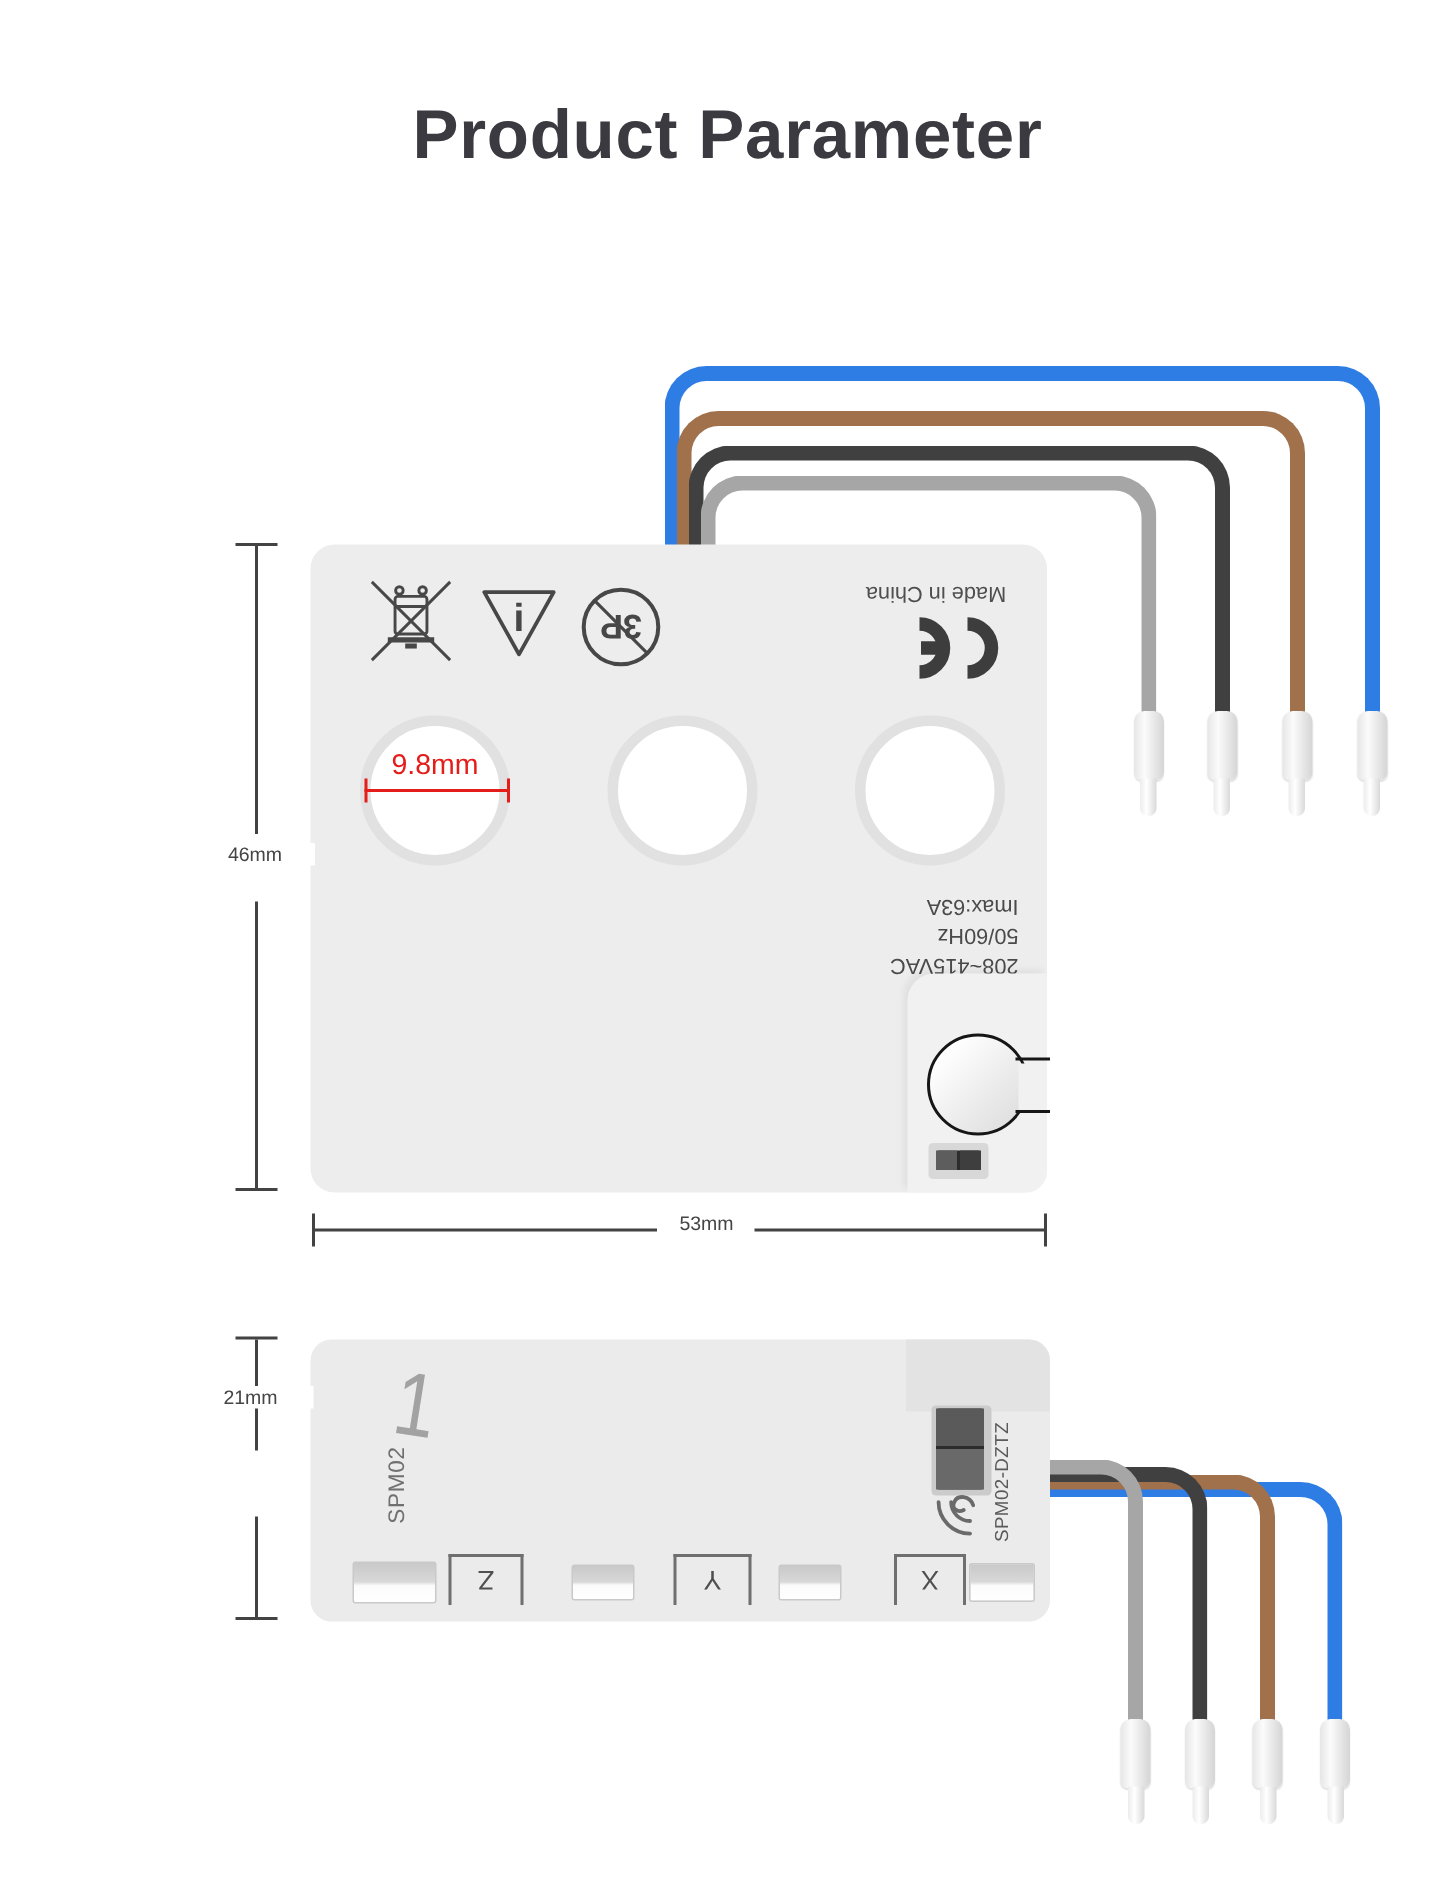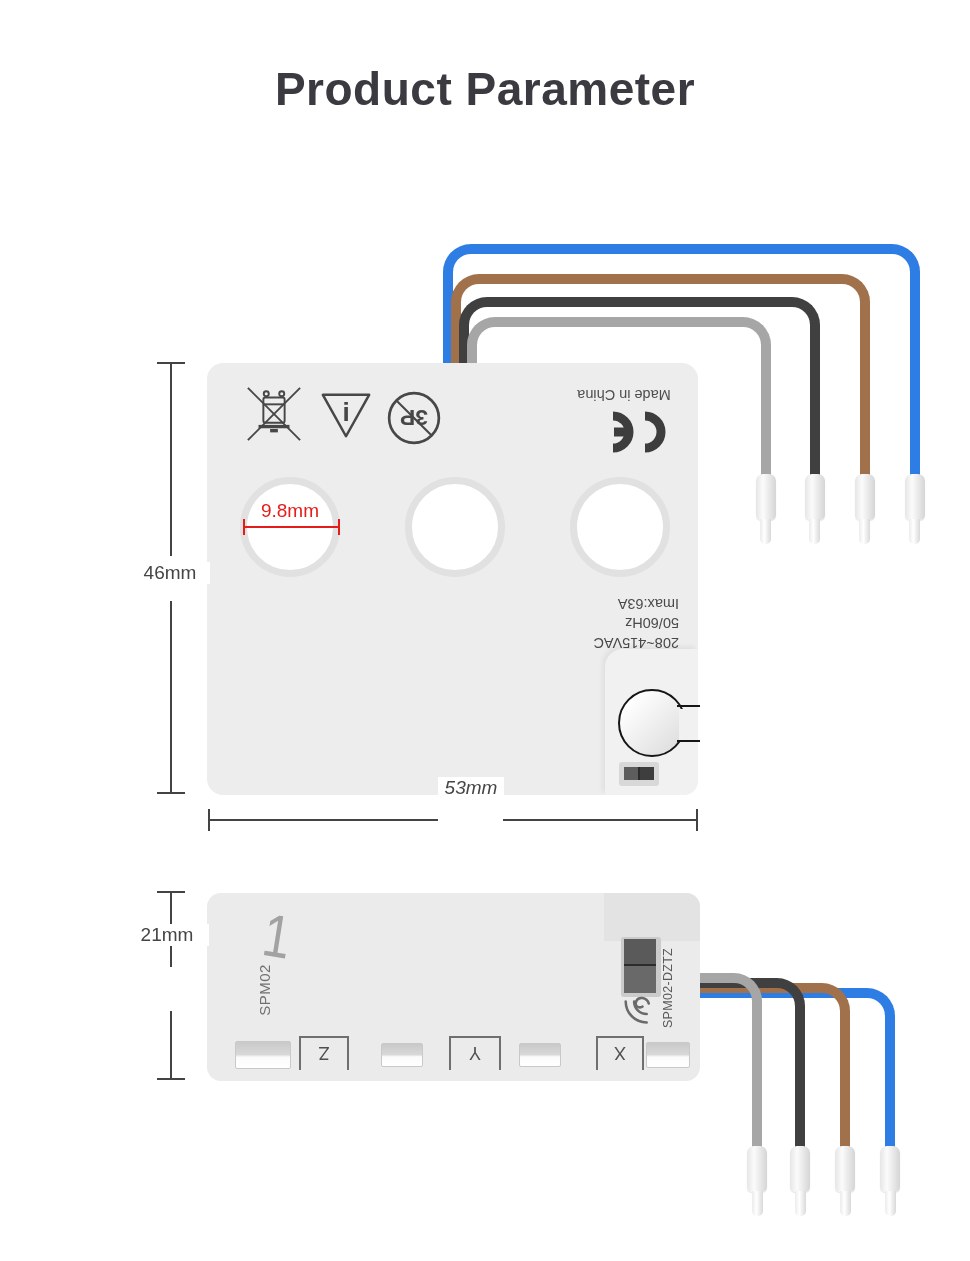--- a/index.html
+++ b/index.html
@@ -2,21 +2,21 @@
 <html><head>
 <meta charset="utf-8">
 <style>
   html,body{margin:0;padding:0;}
   body{
     width:970px;height:1261px;position:relative;overflow:hidden;
     background:#ffffff;font-family:"Liberation Sans",sans-serif;
   }
   .abs{position:absolute;}
   .dim{background:#434343;}
-  .dimtxt{color:#454545;font-size:19px;text-align:center;background:#fff;z-index:3;} .z3{z-index:3;}
+  .dimtxt{color:#454545;font-size:13px;text-align:center;background:#fff;z-index:3;} .z3{z-index:3;}
 
   
   .wire-top{position:absolute;z-index:1;border-style:solid;border-width:10px;border-bottom:none;
             border-radius:28px 28px 0 0;background:transparent;}
   .wire-bot{position:absolute;z-index:1;border-style:solid;border-width:10px 10px 0 0;
             border-radius:0 28px 0 0;background:transparent;}
   .ferrule{position:absolute;z-index:1;width:20px;height:46px;border-radius:7px 7px 5px 5px;
            background:linear-gradient(90deg,#e6e6e6,#fbfbfb 35%,#d5d5d5);box-shadow:0 1px 1px rgba(0,0,0,.12);}
   .pin{position:absolute;z-index:1;width:11px;height:25px;border-radius:0 0 5px 5px;
        background:linear-gradient(90deg,#ececec,#ffffff 40%,#d9d9d9);}
@@ -133,21 +133,21 @@
 </div>
 
 <div class="abs dim z3" style="left:157px;top:362px;width:28px;height:2px;"></div>
 <div class="abs dim z3" style="left:170px;top:364px;width:2px;height:192px;"></div>
 <div class="abs dimtxt" style="left:130px;top:562px;width:80px;">46mm</div>
 <div class="abs dim z3" style="left:170px;top:601px;width:2px;height:192px;"></div>
 <div class="abs dim z3" style="left:157px;top:792px;width:28px;height:2px;"></div>
 
 <div class="abs dim z3" style="left:208px;top:809px;width:2px;height:22px;"></div>
 <div class="abs dim z3" style="left:210px;top:819px;width:228px;height:2px;"></div>
-<div class="abs dimtxt" style="left:438px;top:777px;width:66px;font-style:italic;">53mm</div>
+<div class="abs dimtxt" style="left:438px;top:808px;width:66px;">53mm</div>
 <div class="abs dim z3" style="left:503px;top:819px;width:194px;height:2px;"></div>
 <div class="abs dim z3" style="left:696px;top:809px;width:2px;height:22px;"></div>
 
 <div class="wire-bot" style="left: 690px; top: 988px; width: 195px; height: 150px; border-color: rgb(46, 125, 228);"></div>
 <div class="wire-bot" style="left: 690px; top: 983px; width: 150px; height: 155px; border-color: rgb(161, 113, 76);"></div>
 <div class="wire-bot" style="left: 690px; top: 978px; width: 105px; height: 160px; border-color: rgb(64, 64, 64);"></div>
 <div class="wire-bot" style="left: 690px; top: 973px; width: 62px; height: 165px; border-color: rgb(166, 166, 166);"></div>
 
 <div class="ferrule" style="left:747px;top:1146px;"></div>
 <div class="pin" style="left:752px;top:1191px;"></div>

